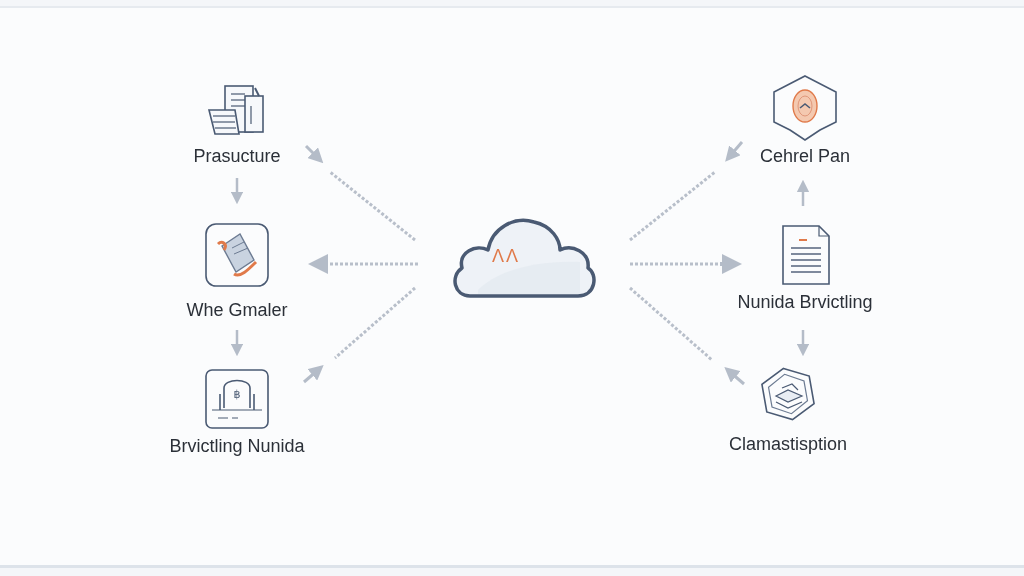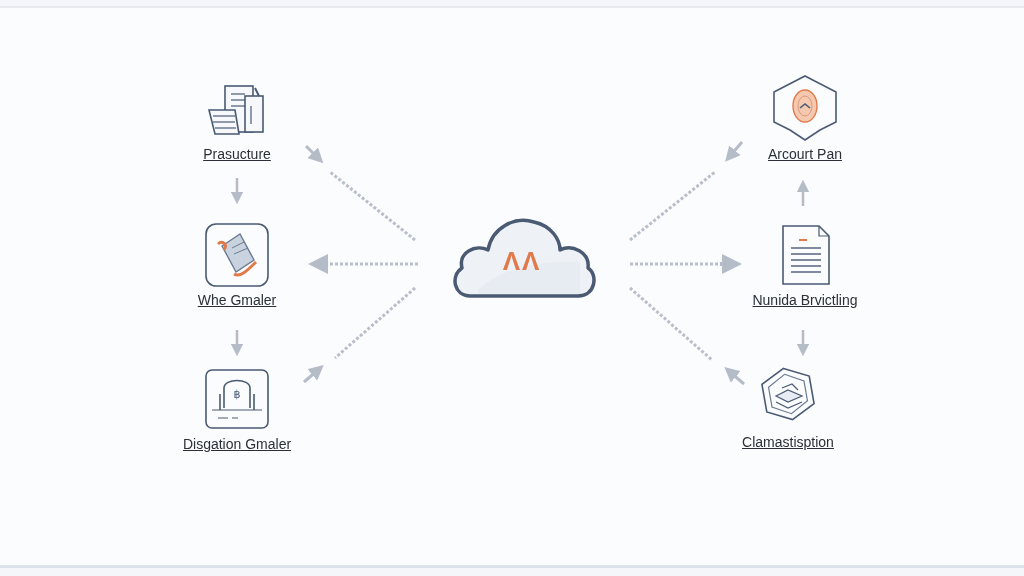--- a/index.html
+++ b/index.html
@@ -12,21 +12,21 @@
   .frame {
     position: absolute; left: 0; top: 6px; width: 1024px; height: 562px;
     background: #fbfcfd;
     border-top: 2px solid #e6eaef;
     border-bottom: 3px solid #dde3ea;
     box-sizing: border-box;
   }
   .node { position: absolute; text-align: center; }
   .node .label {
     position: absolute; left: 50%; transform: translateX(-50%);
-    white-space: nowrap; font-size: 14px; color: #2b3038; text-decoration: underline;
+    white-space: nowrap; font-size: 18px; color: #2b3038;
   }
   .icon { position: absolute; }
   svg { overflow: visible; }
 </style>
 </head>
 <body>
 
 <div class="frame"></div>
 
 <svg width="1024" height="576" style="position:absolute;left:0;top:0;">
@@ -67,21 +67,21 @@
 
   <line x1="803" y1="206" x2="803" y2="186" stroke="#b4bcc8" stroke-width="2.5" marker-end="url(#ah)"></line>
   <line x1="803" y1="330" x2="803" y2="350" stroke="#b4bcc8" stroke-width="2.5" marker-end="url(#ah)"></line>
 </svg>
 
 <div class="node" style="left:448px;top:210px;width:150px;height:92px;">
   <svg class="icon" width="150" height="92" style="left:0;top:0;">
     <path d="M22,86 C6,86 2,66 14,58 C10,42 28,34 40,40 C44,18 66,6 86,12 C104,16 112,30 112,40 C124,34 142,42 140,58 C150,64 148,86 130,86 Z" fill="#eef2f7" stroke="#4a5a73" stroke-width="3.5" stroke-linejoin="round"></path>
     <path d="M30,80 C50,60 90,50 132,52 L132,84 L30,84 Z" fill="#e1e7ef" opacity="0.6"></path>
   </svg>
-  <div style="position:absolute;left:44px;top:36px;width:60px;text-align:center;font-size:26px;color:#e07a4a;font-weight:bold;letter-spacing:2px;">ΛΛ</div>
+  <div style="position:absolute;left:44px;top:36px;width:60px;text-align:left;font-size:18px;color:#e07a4a;font-weight:normal;letter-spacing:2px;">ΛΛ</div>
 </div>
 
 <div class="node" style="left:187px;top:80px;width:100px;height:90px;">
   <svg class="icon" width="64" height="60" style="left:18px;top:2px;">
     <rect x="20" y="4" width="28" height="46" fill="#f6f8fb" stroke="#4a5a73" stroke-width="1.6"></rect>
     <rect x="40" y="14" width="18" height="36" fill="#f6f8fb" stroke="#4a5a73" stroke-width="1.6"></rect>
     <line x1="50" y1="6" x2="54" y2="14" stroke="#4a5a73" stroke-width="2"></line>
     <path d="M4,28 L30,28 L34,52 L10,52 Z" fill="#f6f8fb" stroke="#4a5a73" stroke-width="1.6"></path>
     <line x1="26" y1="12" x2="40" y2="12" stroke="#4a5a73" stroke-width="1.2"></line>
     <line x1="26" y1="18" x2="40" y2="18" stroke="#4a5a73" stroke-width="1.2"></line>
@@ -96,45 +96,45 @@
 
 <div class="node" style="left:187px;top:222px;width:100px;height:90px;">
   <svg class="icon" width="66" height="66" style="left:17px;top:0;">
     <rect x="2" y="2" width="62" height="62" rx="10" fill="#fbfcfd" stroke="#4a5a73" stroke-width="1.6"></rect>
     <path d="M18,24 L36,12 L50,38 L32,50 Z" fill="#c9d3e0" stroke="#6c7b92" stroke-width="1.4"></path>
     <path d="M14,22 C18,18 24,22 20,28" stroke="#e07a4a" stroke-width="3" fill="none"></path>
     <path d="M30,52 C36,56 44,48 52,40" stroke="#e07a4a" stroke-width="3" fill="none"></path>
     <line x1="28" y1="26" x2="40" y2="20" stroke="#6c7b92" stroke-width="1"></line>
     <line x1="30" y1="32" x2="44" y2="26" stroke="#6c7b92" stroke-width="1"></line>
   </svg>
-  <div class="label" style="top:70px;">Whe Gmaler</div>
+  <div class="label" style="top:78px;">Whe Gmaler</div>
 </div>
 
 <div class="node" style="left:187px;top:368px;width:100px;height:90px;">
   <svg class="icon" width="66" height="62" style="left:17px;top:0;">
     <rect x="2" y="2" width="62" height="58" rx="6" fill="#fbfcfd" stroke="#4a5a73" stroke-width="1.6"></rect>
     <path d="M20,40 L20,20 C20,10 46,10 46,20 L46,40" fill="none" stroke="#4a5a73" stroke-width="1.6"></path>
     <line x1="16" y1="26" x2="16" y2="42" stroke="#4a5a73" stroke-width="1.6"></line>
     <line x1="50" y1="26" x2="50" y2="42" stroke="#4a5a73" stroke-width="1.6"></line>
     <text x="33" y="30" text-anchor="middle" font-size="11" fill="#4a5a73" font-family="DejaVu Sans, sans-serif">฿</text>
     <line x1="8" y1="42" x2="58" y2="42" stroke="#4a5a73" stroke-width="1.2"></line>
     <line x1="14" y1="50" x2="24" y2="50" stroke="#4a5a73" stroke-width="1"></line>
     <line x1="28" y1="50" x2="34" y2="50" stroke="#4a5a73" stroke-width="1"></line>
   </svg>
-  <div class="label" style="top:68px;">Disgation Gmaler</div>
+  <div class="label" style="top:68px;">Brvictling Nunida</div>
 </div>
 
 <div class="node" style="left:755px;top:74px;width:100px;height:90px;">
   <svg class="icon" width="70" height="66" style="left:15px;top:0;">
     <path d="M35,2 L66,18 L66,48 L50,56 L35,66 L20,56 L4,48 L4,18 Z" fill="#fbfcfd" stroke="#4a5a73" stroke-width="1.6"></path>
     <ellipse cx="35" cy="32" rx="12" ry="16" fill="#f4c9b0" stroke="#e07a4a" stroke-width="1.4"></ellipse>
     <ellipse cx="35" cy="32" rx="7" ry="10" fill="none" stroke="#e0977a" stroke-width="1"></ellipse>
     <path d="M30,34 L35,30 L40,34" stroke="#4a5a73" stroke-width="1.6" fill="none"></path>
   </svg>
-  <div class="label" style="top:72px;">Arcourt Pan</div>
+  <div class="label" style="top:72px;">Cehrel Pan</div>
 </div>
 
 <div class="node" style="left:755px;top:222px;width:100px;height:90px;">
   <svg class="icon" width="56" height="66" style="left:22px;top:0;">
     <path d="M6,4 L42,4 L52,14 L52,62 L6,62 Z" fill="#fbfcfd" stroke="#4a5a73" stroke-width="1.6"></path>
     <path d="M42,4 L42,14 L52,14" fill="none" stroke="#4a5a73" stroke-width="1.2"></path>
     <line x1="22" y1="18" x2="30" y2="18" stroke="#e07a4a" stroke-width="2"></line>
     <line x1="14" y1="26" x2="44" y2="26" stroke="#4a5a73" stroke-width="1.4"></line>
     <line x1="14" y1="32" x2="44" y2="32" stroke="#4a5a73" stroke-width="1.4"></line>
     <line x1="14" y1="38" x2="44" y2="38" stroke="#4a5a73" stroke-width="1.4"></line>

